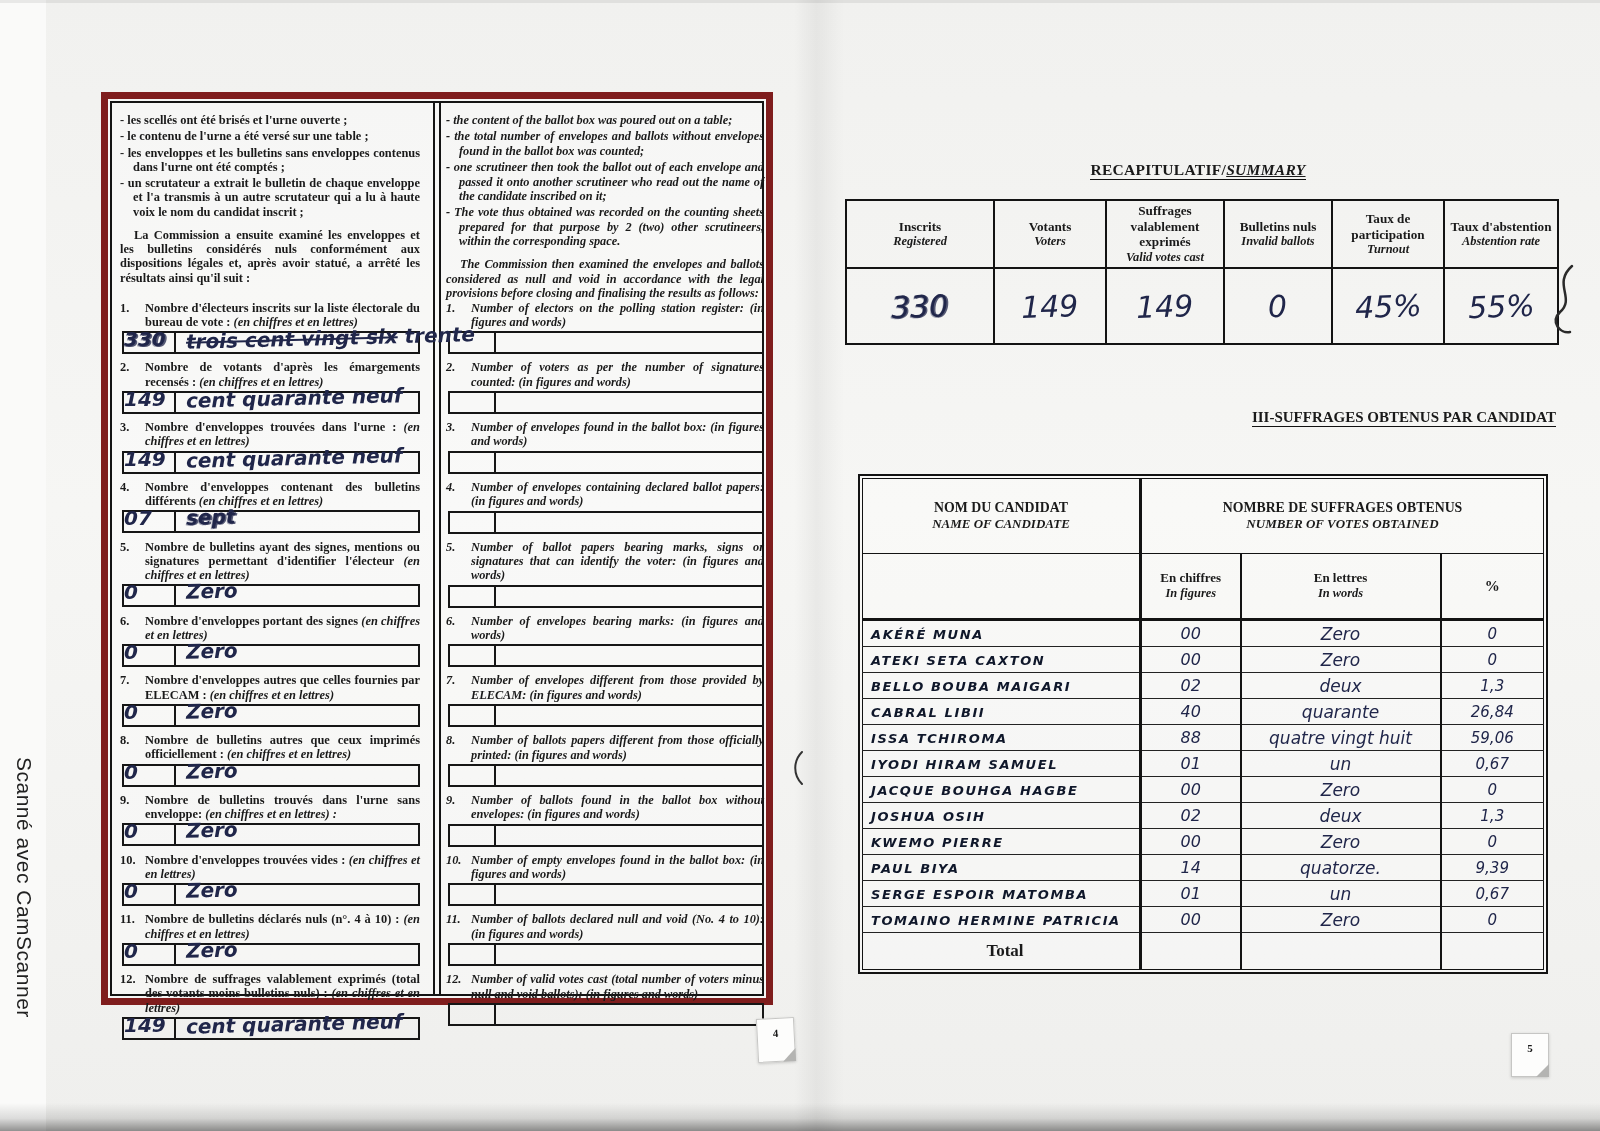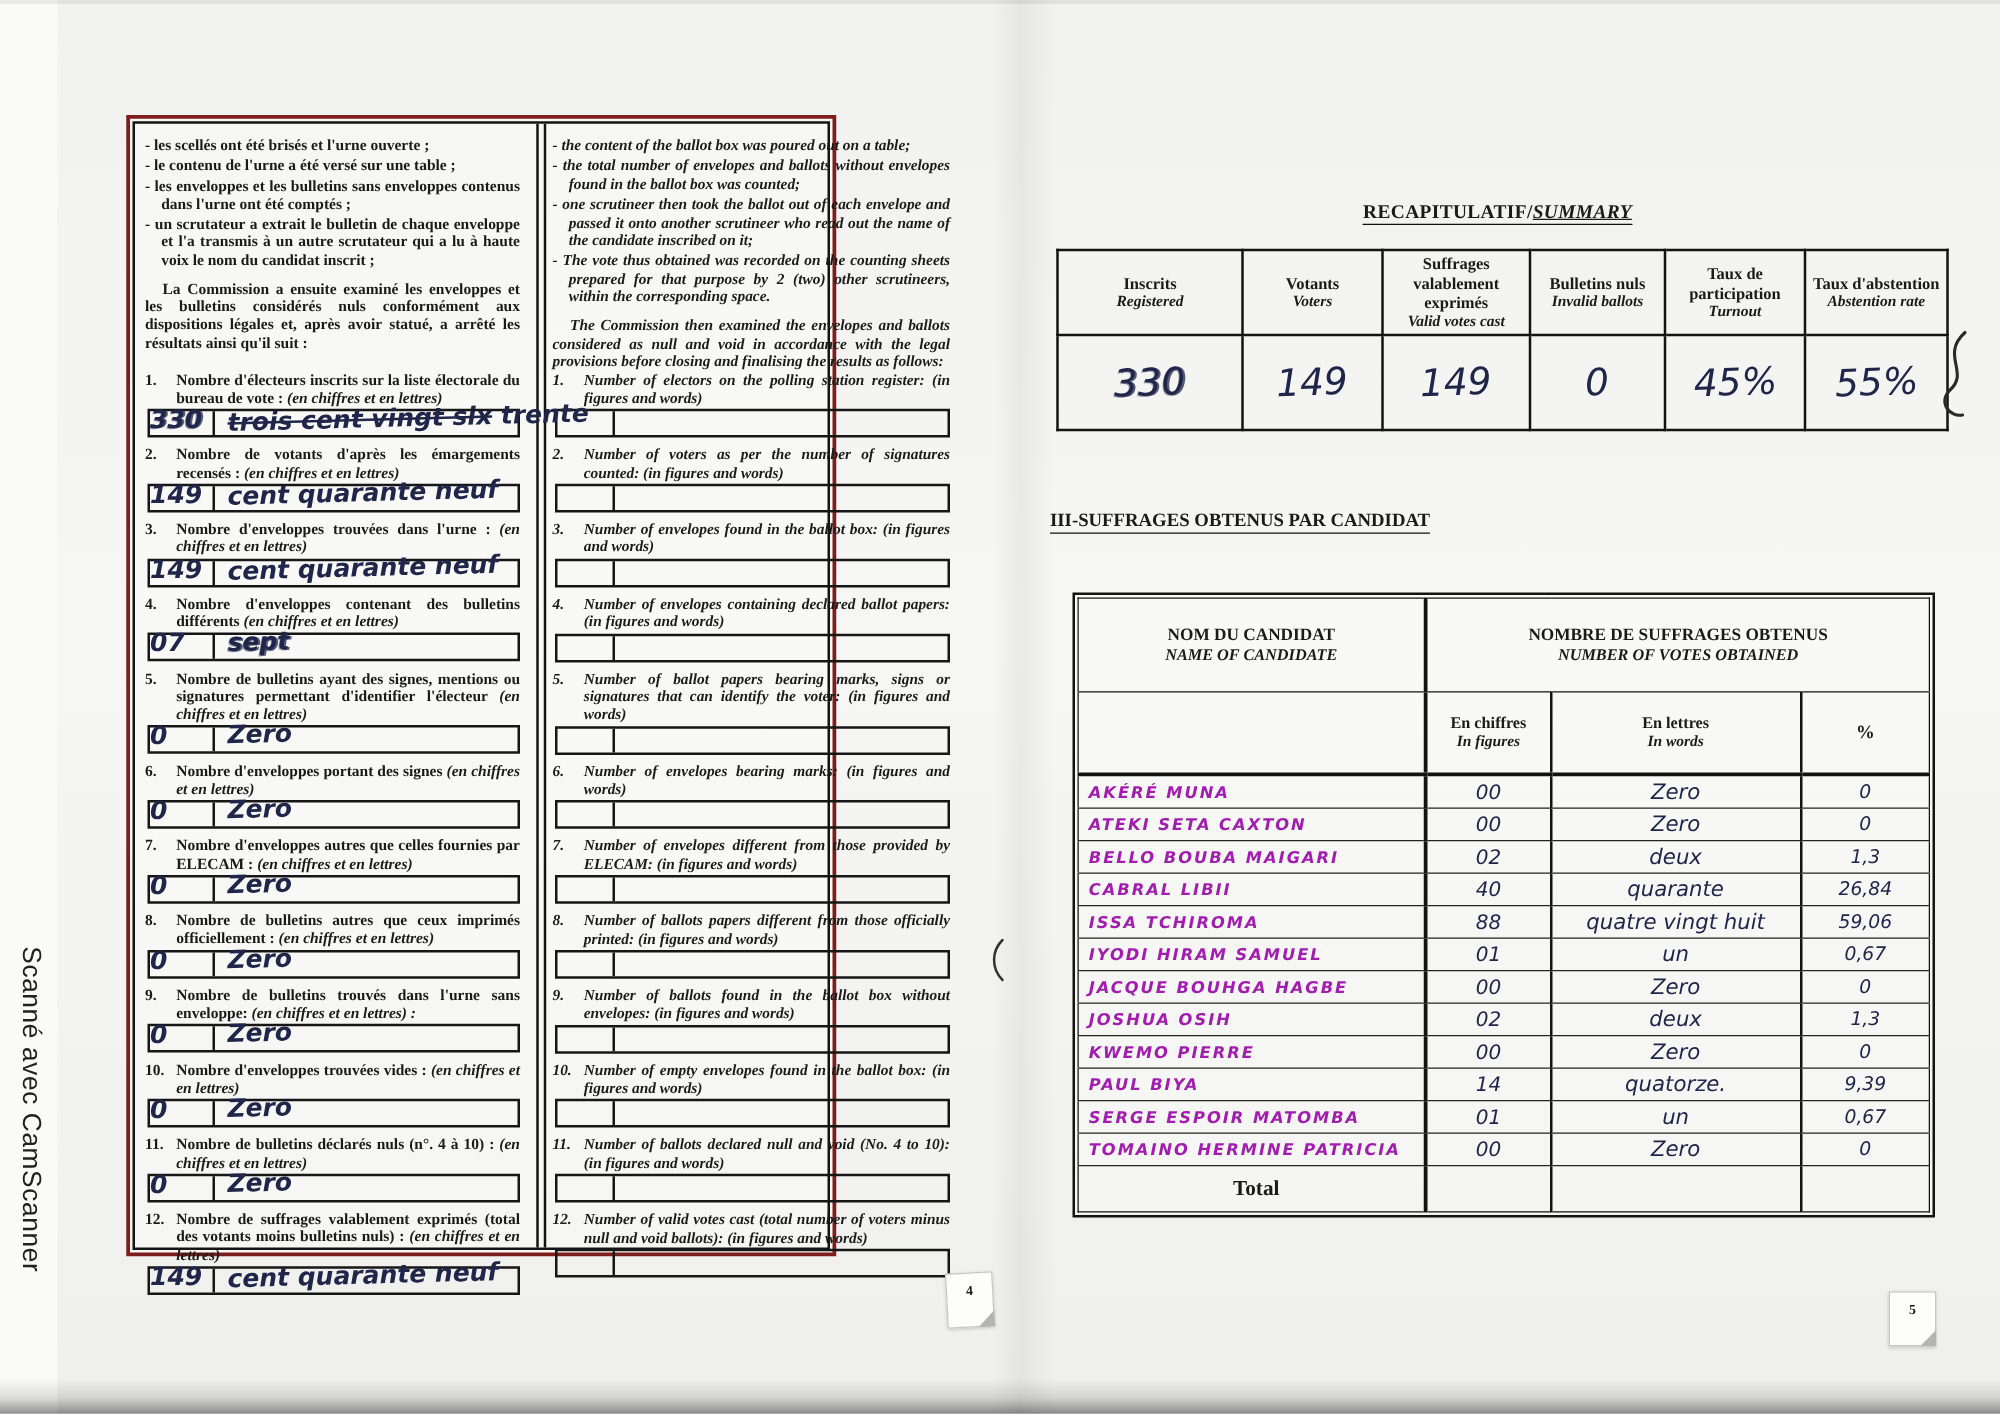--- a/index.html
+++ b/index.html
@@ -14,22 +14,22 @@
     background:linear-gradient(90deg, rgba(0,0,0,0) 0%, rgba(0,0,0,0.05) 45%, rgba(0,0,0,0) 100%); }
   .bottom-band { position:absolute; left:0; right:0; bottom:0; height:28px;
     background:linear-gradient(180deg, rgba(0,0,0,0) 0%, rgba(0,0,0,0.12) 55%, rgba(0,0,0,0.42) 100%); }
 
   .watermark {
     position:absolute; left:36px; top:757px; transform:rotate(90deg); transform-origin:0 0;
     font-family:"Liberation Sans", sans-serif; font-size:21px; color:#212121; letter-spacing:0.5px; white-space:nowrap;
   }
 
   
-  .page-left { position:absolute; left:101px; top:92px; width:568px; height:913px;
-    border:3px solid #7f1d1d; padding:2px; box-sizing:border-box; background:rgba(255,255,255,0.35); }
+  .page-left { position:absolute; left:101px; top:92px; width:672px; height:913px;
+    border:7px solid #7f1d1d; padding:2px; box-sizing:border-box; background:rgba(255,255,255,0.35); }
   .page-left-inner { border:2px solid #141414; width:100%; height:100%; box-sizing:border-box;
     position:relative; padding:8px 6px 4px 8px; }
   .col-divider { position:absolute; left:321px; top:0; bottom:0; width:4px;
     border-left:2px solid #141414; border-right:2px solid #141414; }
   .cols { display:grid; grid-template-columns:300px 318px; column-gap:26px; }
 
   .fr-txt { font-weight:700; font-size:12.4px; line-height:1.15; text-align:justify; }
   .en-i   { font-weight:700; font-style:italic; font-size:12.3px; line-height:1.17; text-align:justify; }
 
   .bullets { list-style:none; margin:2px 0 0 0; padding:0; }
@@ -62,21 +62,21 @@
 
   .sum-table-wrap { position:absolute; left:845px; top:199px; width:712px; }
   .sum-table { border-collapse:collapse; width:100%; table-layout:fixed; }
   .sum-table th, .sum-table td { border:2px solid #131313; padding:0; }
   .sum-table th { height:66px; vertical-align:middle; text-align:center; }
   .sum-table td { height:74px; text-align:center; vertical-align:middle; }
   .h-fr { font-size:13.2px; font-weight:700; line-height:1.2; }
   .h-en { font-size:12.4px; font-weight:700; font-style:italic; line-height:1.2; }
   .sum-val { font-size:30px; font-style:italic; transform:rotate(-2deg); display:inline-block; }
 
-  .votes-title { position:absolute; left:840px; top:406px; width:716px; text-align:left;
+  .votes-title { position:absolute; left:840px; top:406px; width:716px; text-align:right;
     font-weight:700; font-size:15px; line-height:1.5; }
   .votes-title .u { border-bottom:1.6px solid #111; padding-bottom:0.5px; }
   .vt-en { font-style:italic; }
 
   .cand-wrap { position:absolute; left:858px; top:474px; width:690px;
     border:2.5px solid #131313; padding:2px; box-sizing:border-box; background:rgba(255,255,255,0.3); }
   .cand-table { border-collapse:collapse; width:100%; table-layout:fixed; border:1.5px solid #131313; }
   .cand-table th { padding:12px; vertical-align:middle; text-align:center; }
   .cand-table .tr1 th { height:50px; border-bottom:1.6px solid #131313; }
   .cand-table .tr2 th { height:40px; border-bottom:3px solid #131313; }
@@ -87,21 +87,21 @@
   .th-sub-fr { font-size:13px; font-weight:700; line-height:1.25; }
   .th-sub-en { font-size:12.4px; font-weight:700; font-style:italic; line-height:1.25; }
   .th-pct { font-size:15px; font-weight:700; }
 
   .cand-table td { height:25px; border-bottom:1.4px solid #232323; padding:0; vertical-align:middle; }
   td.c-name { padding-left:8px; }
   td.c-fig  { border-left:3px solid #131313; text-align:center; }
   td.c-words{ border-left:2.2px solid #131313; text-align:center; }
   td.c-pct  { border-left:2.2px solid #131313; text-align:center; }
   .hw-name { font-family:"DejaVu Sans", sans-serif; font-size:13px; letter-spacing:1.6px;
-    color:#a21caf; font-weight:600; white-space:nowrap; }
+    color:#0f172a; font-weight:600; white-space:nowrap; }
   .hw-cfig { font-size:16px; font-style:italic; }
   .hw-cwords { font-size:17px; font-style:italic; white-space:nowrap; }
   .hw-cpct { font-size:15px; font-style:italic; }
   .total-row td { height:36px; border-bottom:none; }
   .total-label { font-size:17px; font-weight:700; text-align:center; }
 
   
   .page-icon { position:absolute; width:36px; height:42px; background:#fdfdfc;
     border:1px solid #c6c6c4; box-shadow:0 1px 3px rgba(0,0,0,0.18); }
   .page-icon::after { content:""; position:absolute; right:-1px; bottom:-1px;

